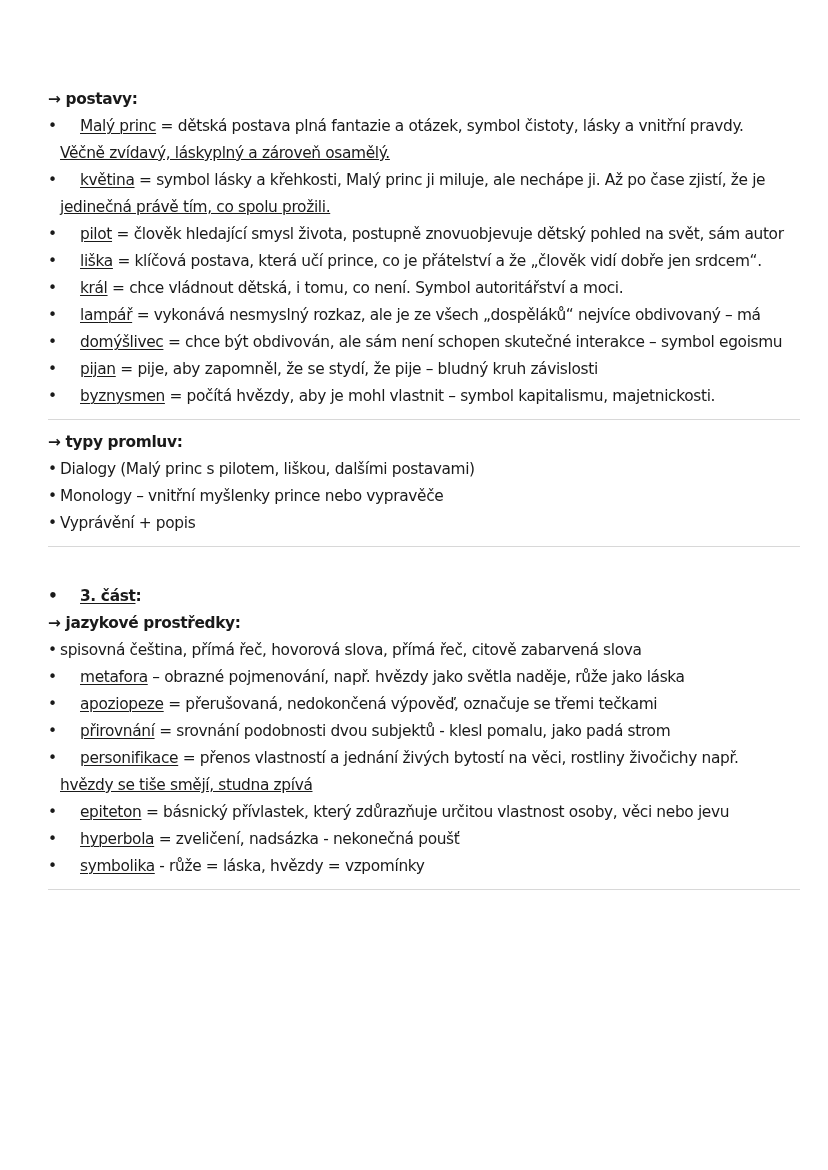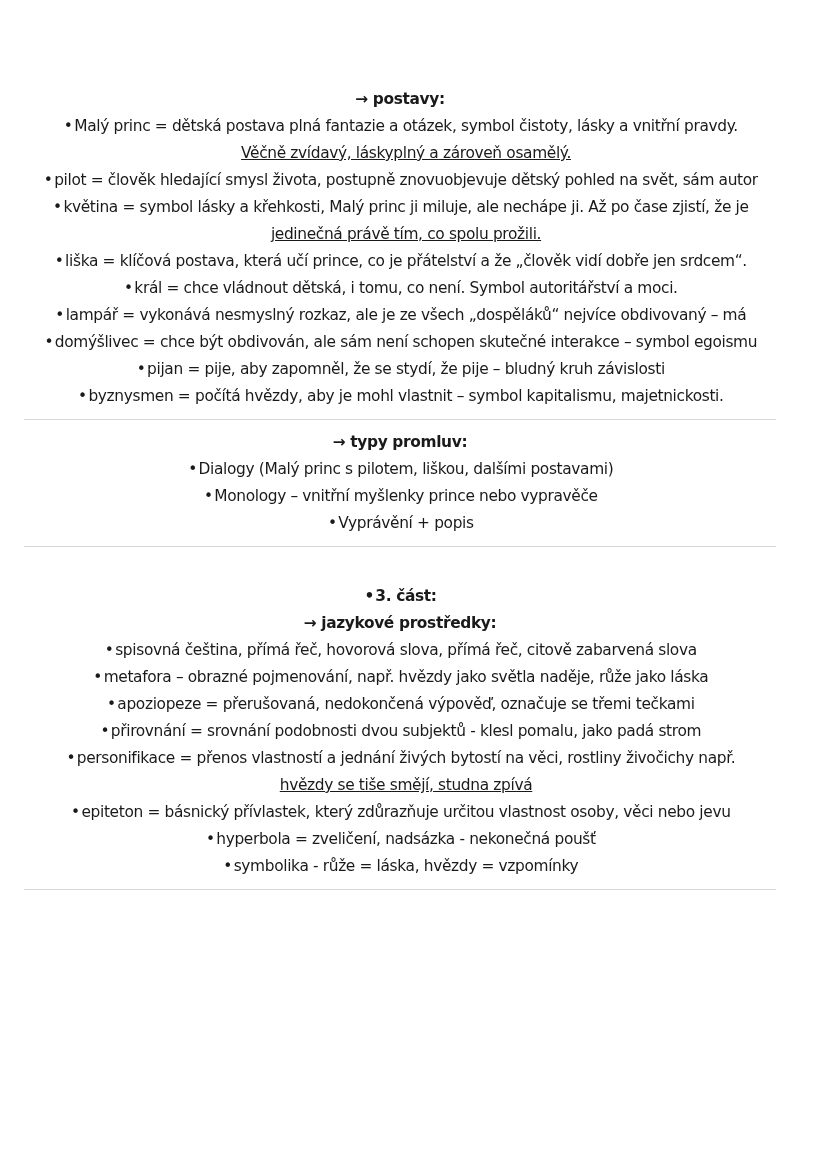--- a/index.html
+++ b/index.html
@@ -10,45 +10,46 @@
     body {
       width: 828px;
       height: 1170px;
       position: relative;
       font-family: "DejaVu Sans", sans-serif;
       color: #1a1a1a;
       overflow: hidden;
     }
     .page {
       position: absolute;
-      left: 24px;
+      left: 48px;
       top: 86px;
       width: 752px;
-      text-align: center;
     }
     .line {
       font-size: 15.4px;
       line-height: 27px;
       white-space: nowrap;
       letter-spacing: -0.35px;
     }
     .heading {
       font-weight: bold;
     }
     .bullet {
       display: inline-block;
       width: 12px;
     }
     .cont {
       padding-left: 12px;
       text-decoration: underline;
     }
     .term {
+      text-decoration: underline;
       text-underline-offset: 2px;
       text-decoration-thickness: 1px;
+      margin-left: 20px;
     }
     .divider {
       border: none;
       border-top: 1.5px solid #d8d8d8;
       margin: 0;
     }
     .div1 { margin-top: 9px; margin-bottom: 9px; }
     .div2 { margin-top: 9px; margin-bottom: 36px; }
     .div3 { margin-top: 9px; }
   </style>
@@ -57,25 +58,25 @@
 
 <div class="page">
 
   <div class="line heading">→ postavy:</div>
   <div>
     <div>
       <div class="line"><span class="bullet">•</span><span class="term">Malý princ</span><span> = dětská postava plná fantazie a otázek, symbol čistoty, lásky a vnitřní pravdy.</span></div>
       <div class="line cont">Věčně zvídavý, láskyplný a zároveň osamělý.</div>
     </div>
     <div>
-      <div class="line"><span class="bullet">•</span><span class="term">pilot</span><span> = člověk hledající smysl života, postupně znovuobjevuje dětský pohled na svět, sám autor</span></div>
+      <div class="line"><span class="bullet">•</span><span class="term">květina</span><span> = symbol lásky a křehkosti, Malý princ ji miluje, ale nechápe ji. Až po čase zjistí, že je</span></div>
+      <div class="line cont">jedinečná právě tím, co spolu prožili.</div>
     </div>
     <div>
-      <div class="line"><span class="bullet">•</span><span class="term">květina</span><span> = symbol lásky a křehkosti, Malý princ ji miluje, ale nechápe ji. Až po čase zjistí, že je</span></div>
-      <div class="line cont">jedinečná právě tím, co spolu prožili.</div>
+      <div class="line"><span class="bullet">•</span><span class="term">pilot</span><span> = člověk hledající smysl života, postupně znovuobjevuje dětský pohled na svět, sám autor</span></div>
     </div>
     <div>
       <div class="line"><span class="bullet">•</span><span class="term">liška</span><span> = klíčová postava, která učí prince, co je přátelství a že „člověk vidí dobře jen srdcem“.</span></div>
     </div>
     <div>
       <div class="line"><span class="bullet">•</span><span class="term">král</span><span> = chce vládnout dětská, i tomu, co není. Symbol autoritářství a moci.</span></div>
     </div>
     <div>
       <div class="line"><span class="bullet">•</span><span class="term">lampář</span><span> = vykonává nesmyslný rozkaz, ale je ze všech „dospěláků“ nejvíce obdivovaný – má</span></div>
     </div>

